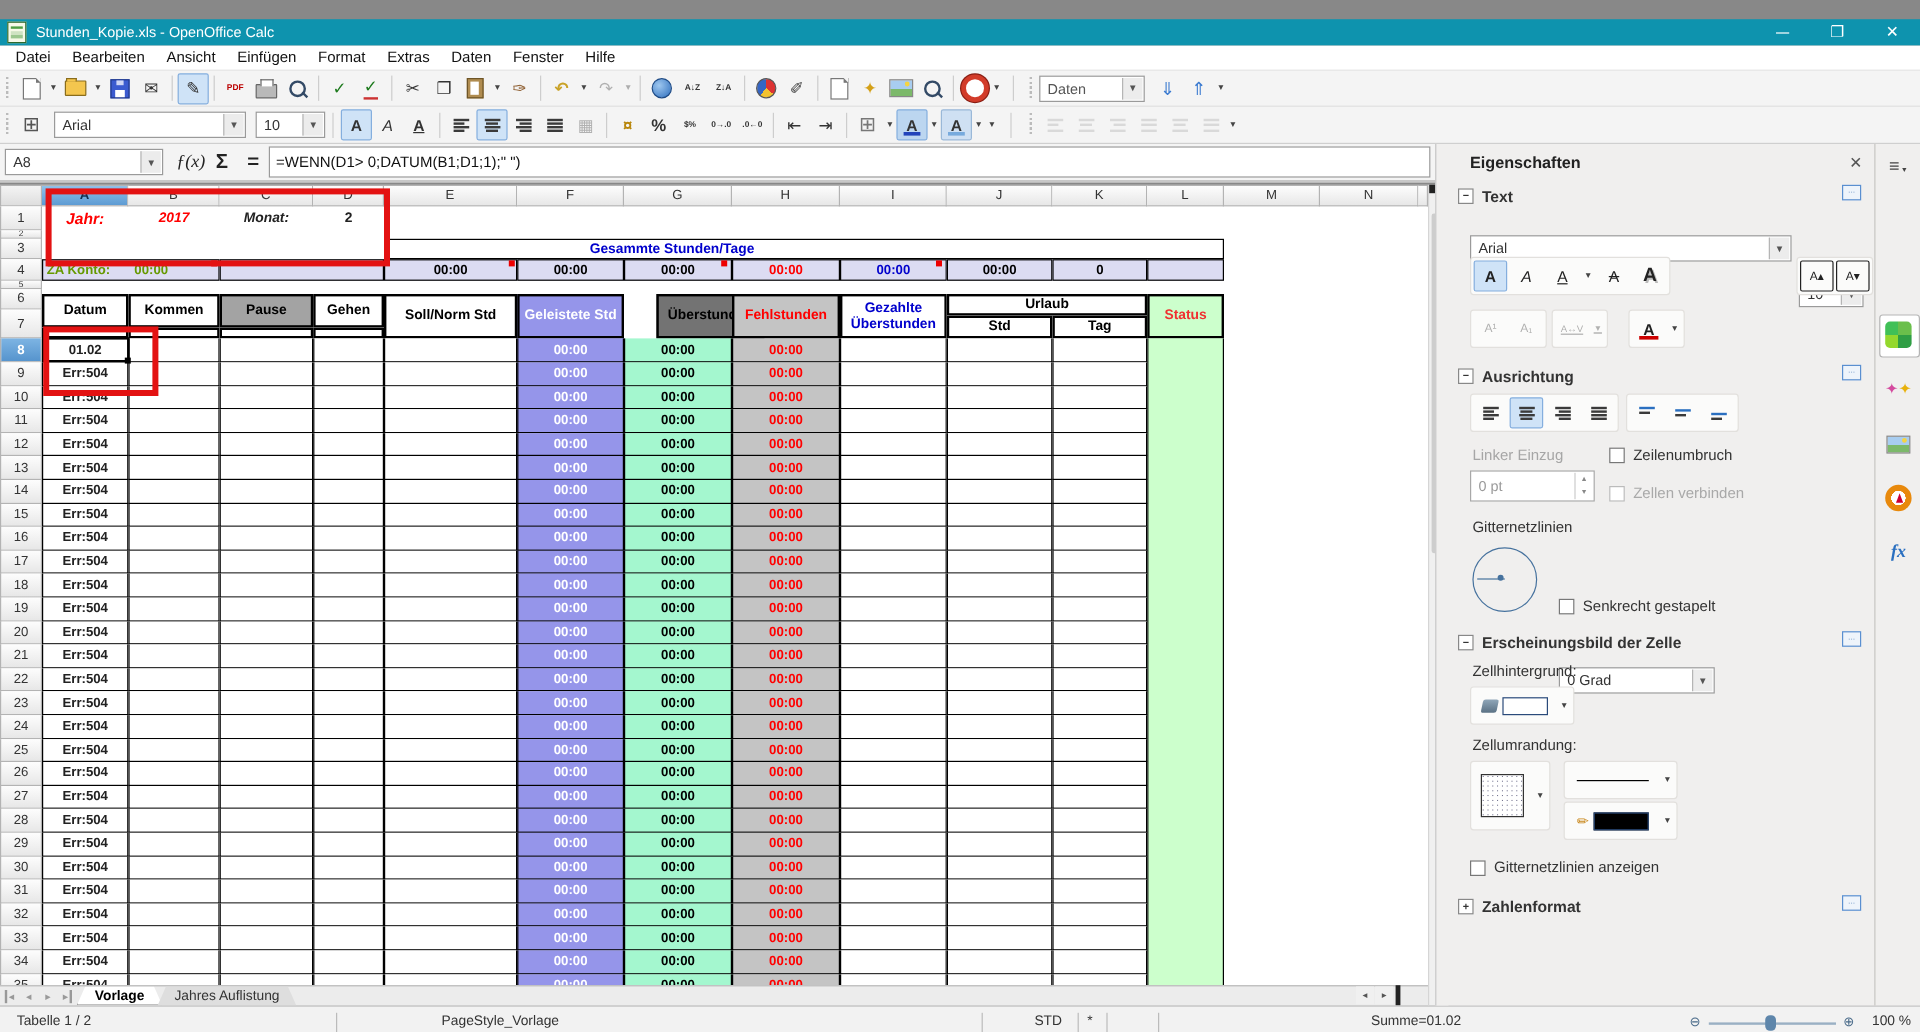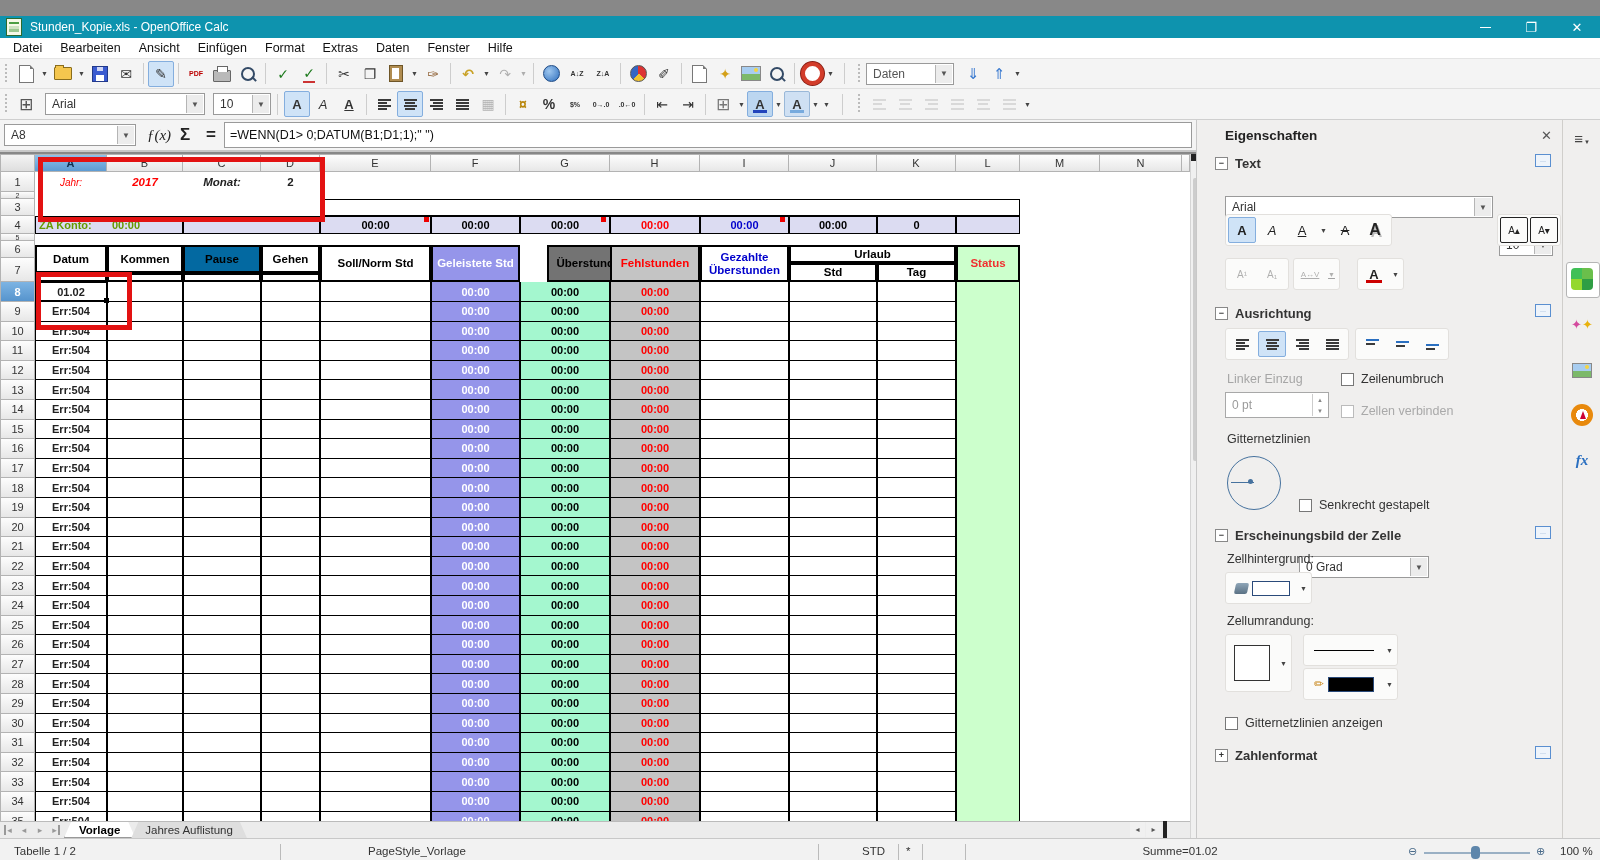--- a/index.html
+++ b/index.html
@@ -483,45 +483,46 @@
       <div class="rhdr" style="left: 0px; top: 520.4px; width: 35px; height: 19.6px; overflow: hidden; font-size: 11px;">28</div>
       <div class="rhdr" style="left: 0px; top: 540px; width: 35px; height: 19.6px; overflow: hidden; font-size: 11px;">29</div>
       <div class="rhdr" style="left: 0px; top: 559.6px; width: 35px; height: 19.6px; overflow: hidden; font-size: 11px;">30</div>
       <div class="rhdr" style="left: 0px; top: 579.2px; width: 35px; height: 19.6px; overflow: hidden; font-size: 11px;">31</div>
       <div class="rhdr" style="left: 0px; top: 598.8px; width: 35px; height: 19.6px; overflow: hidden; font-size: 11px;">32</div>
       <div class="rhdr" style="left: 0px; top: 618.4px; width: 35px; height: 19.6px; overflow: hidden; font-size: 11px;">33</div>
       <div class="rhdr" style="left: 0px; top: 638px; width: 35px; height: 19.6px; overflow: hidden; font-size: 11px;">34</div>
       <div class="rhdr" style="left: 0px; top: 657.6px; width: 35px; height: 19.6px; overflow: hidden; font-size: 11px;">35</div>
     </div>
   <div id="sheet">
-      <div style="position: absolute; left: 0px; top: 0px; width: 72px; height: 20px; display: flex; align-items: center; justify-content: center; color: rgb(255, 0, 0); font-weight: normal; font-style: italic; font-size: 10px;">Jahr:</div>
+      <div style="position: absolute; left: 0px; top: 0px; width: 72px; height: 20px; display: flex; align-items: center; justify-content: center; color: rgb(255, 0, 0); font-weight: bold; font-style: italic; font-size: 13px;">Jahr:</div>
       <div style="position: absolute; left: 72px; top: 0px; width: 76px; height: 20px; display: flex; align-items: center; justify-content: center; color: rgb(255, 0, 0); font-weight: bold; font-style: italic; font-size: 11.5px;">2017</div>
       <div style="position: absolute; left: 148px; top: 0px; width: 78px; height: 20px; display: flex; align-items: center; justify-content: center; font-weight: bold; font-style: italic; font-size: 11.5px;">Monat:</div>
       <div style="position: absolute; left: 226px; top: 0px; width: 59px; height: 20px; display: flex; align-items: center; justify-content: center; font-weight: bold; font-size: 11.5px;">2</div>
       <div style="position: absolute; left: 285px; top: 27px; width: 700px; height: 17px; box-sizing: border-box; border: 1px solid rgb(0, 0, 0); background: rgb(255, 255, 255);"></div>
+      <div style="position: absolute; left: 285px; top: 27px; width: 480px; height: 17px; display: flex; align-items: center; justify-content: center; color: rgb(0, 0, 204); font-weight: bold; font-size: 11.5px;">Gesammte Stunden/Tage</div>
       <div class="r4box" style="left: 0px; top: 44px; width: 148px; height: 18px; justify-content: flex-start;">
         <div style="position: absolute; left: 3px; color: rgb(102, 153, 0); font-size: 11px; font-weight: bold;">ZA Konto:</div>
         <div style="position: absolute; left: 60px; width: 60px; text-align: center; color: rgb(102, 153, 0); font-size: 11px; font-weight: bold;">00:00</div>
       </div>
       <div class="r4box" style="left: 148px; top: 44px; width: 137px; height: 18px;"></div>
       <div class="r4box" style="left: 285px; top: 44px; width: 111px; height: 18px; color: rgb(0, 0, 0);">00:00</div>
       <div class="r4box" style="left: 396px; top: 44px; width: 89px; height: 18px; color: rgb(0, 0, 0);">00:00</div>
       <div class="r4box" style="left: 485px; top: 44px; width: 90px; height: 18px; color: rgb(0, 0, 0);">00:00</div>
       <div class="r4box" style="left: 575px; top: 44px; width: 90px; height: 18px; color: rgb(255, 0, 0);">00:00</div>
       <div class="r4box" style="left: 665px; top: 44px; width: 89px; height: 18px; color: rgb(0, 0, 204);">00:00</div>
       <div class="r4box" style="left: 754px; top: 44px; width: 88px; height: 18px; color: rgb(0, 0, 0);">00:00</div>
       <div class="r4box" style="left: 842px; top: 44px; width: 79px; height: 18px; color: rgb(0, 0, 0);">0</div>
       <div class="r4box" style="left: 921px; top: 44px; width: 64px; height: 18px;"></div>
       <div class="cmark" style="left: 141px; top: 45px;"></div>
       <div class="cmark" style="left: 389px; top: 45px;"></div>
       <div class="cmark" style="left: 566px; top: 45px;"></div>
       <div class="cmark" style="left: 745px; top: 45px;"></div>
       <div class="hbox" style="left: 0px; top: 73px; width: 72px; height: 28px; background: rgb(255, 255, 255); color: rgb(0, 0, 0);">Datum</div>
       <div class="hbox" style="left: 72px; top: 73px; width: 76px; height: 28px; background: rgb(255, 255, 255); color: rgb(0, 0, 0);">Kommen</div>
-      <div class="hbox" style="left: 148px; top: 73px; width: 78px; height: 28px; background: #0369a1; color: rgb(0, 0, 0);">Pause</div>
+      <div class="hbox" style="left: 148px; top: 73px; width: 78px; height: 28px; background: #a3a3a3; color: rgb(0, 0, 0);">Pause</div>
       <div class="hbox" style="left: 226px; top: 73px; width: 59px; height: 28px; background: rgb(255, 255, 255); color: rgb(0, 0, 0);">Gehen</div>
       <div class="hbox" style="left: 0px; top: 101px; width: 72px; height: 9px; background: rgb(255, 255, 255); color: rgb(0, 0, 0);"></div>
       <div class="hbox" style="left: 72px; top: 101px; width: 76px; height: 9px; background: rgb(255, 255, 255); color: rgb(0, 0, 0);"></div>
       <div class="hbox" style="left: 148px; top: 101px; width: 78px; height: 9px; background: rgb(255, 255, 255); color: rgb(0, 0, 0);"></div>
       <div class="hbox" style="left: 226px; top: 101px; width: 59px; height: 9px; background: rgb(255, 255, 255); color: rgb(0, 0, 0);"></div>
       <div class="hbox" style="left: 285px; top: 73px; width: 111px; height: 37px; background: rgb(255, 255, 255); color: rgb(0, 0, 0);">Soll/Norm Std</div>
       <div class="hbox" style="left: 396px; top: 73px; width: 89px; height: 37px; background: rgb(149, 149, 234); color: rgb(255, 255, 255);">Geleistete Std</div>
       <div class="hbox" style="left: 512px; top: 73px; width: 90px; height: 37px; background: #737373; color: rgb(0, 0, 0);">Überstunden</div>
       <div class="hbox" style="left: 575px; top: 73px; width: 90px; height: 37px; background: rgb(196, 196, 196); color: rgb(255, 0, 0);">Fehlstunden</div>
       <div class="hbox" style="left: 665px; top: 73px; width: 89px; height: 37px; background: rgb(255, 255, 255); color: rgb(0, 0, 204);">Gezahlte Überstunden</div>

